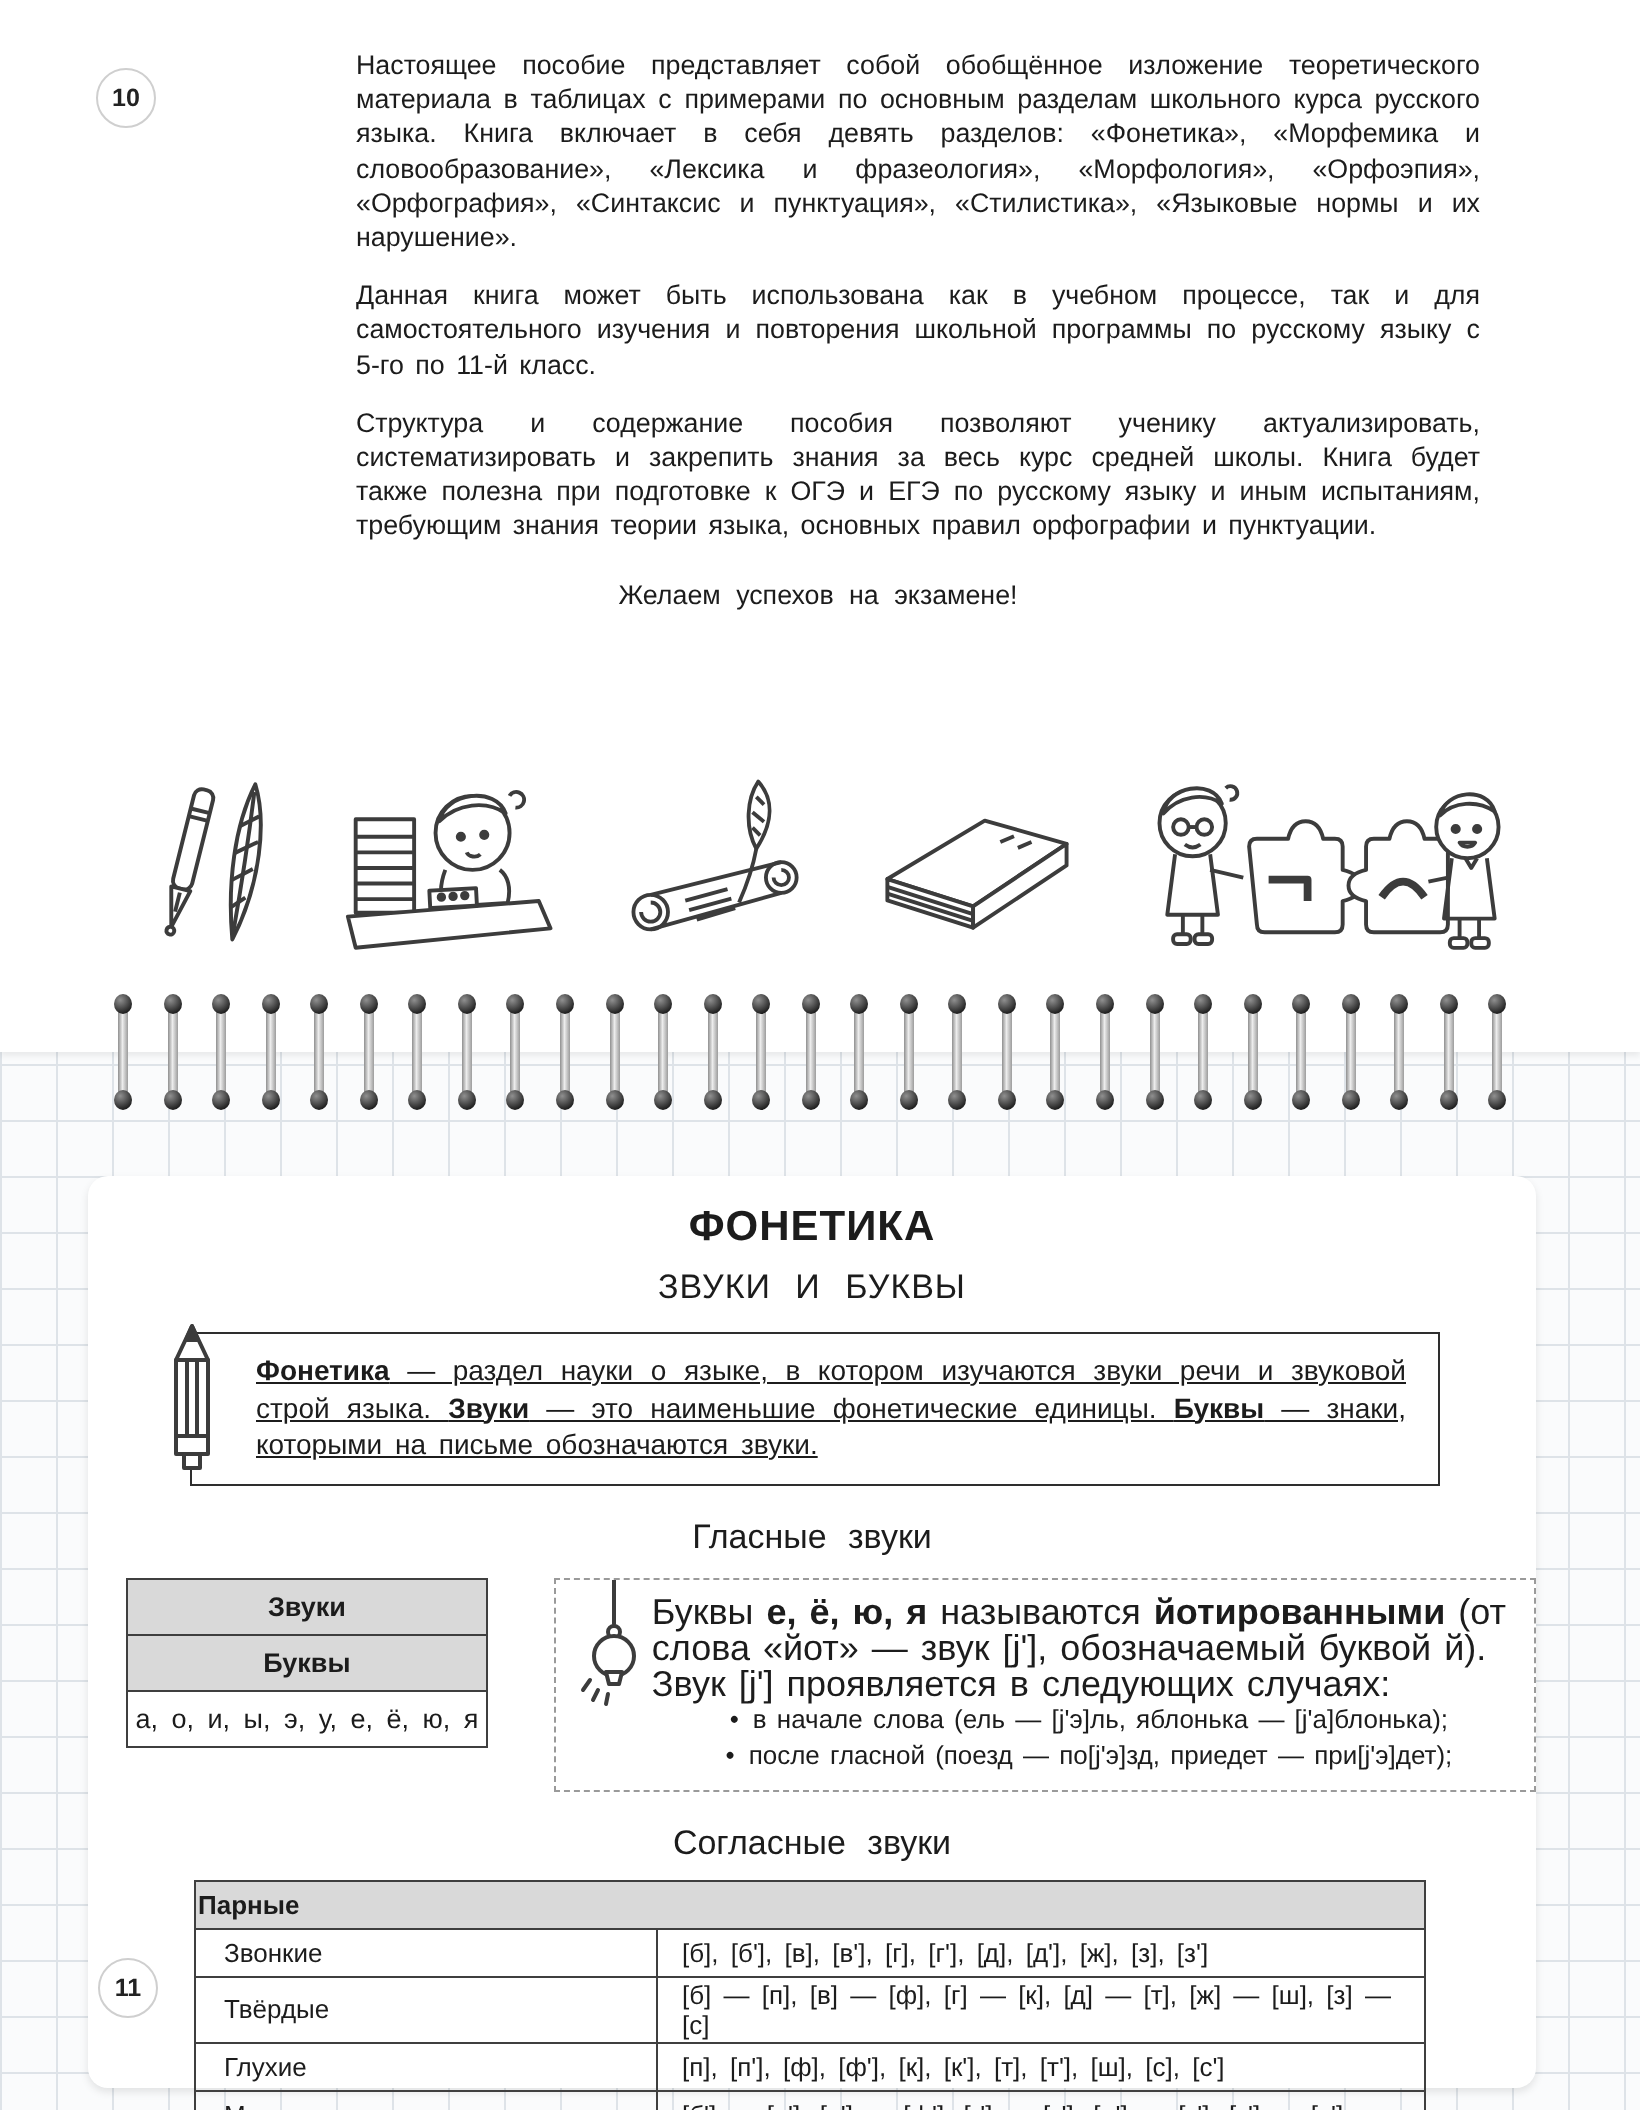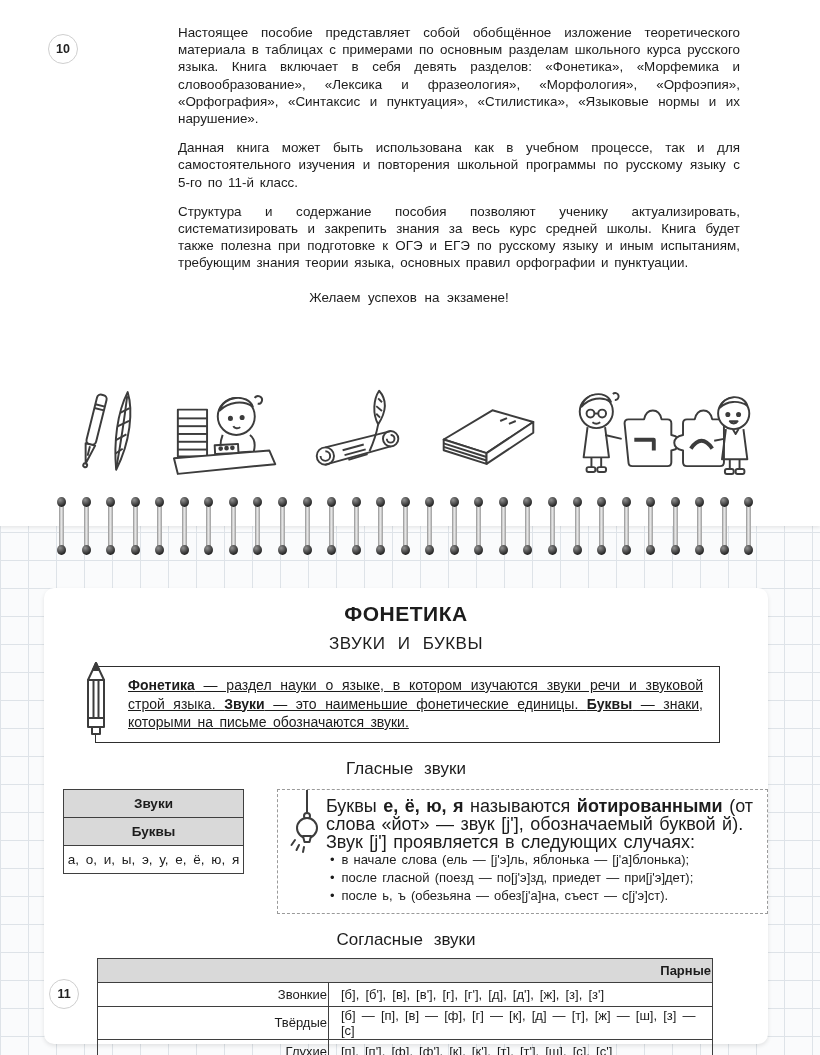--- a/index.html
+++ b/index.html
@@ -101,29 +101,29 @@
   .vowels-table td{
     border:1px solid #3f3f3f;text-align:center;height:25px;word-spacing:3px;
   }
   .tbl-head{background:#d9d9d9;font-weight:bold;}
   .note-box{
     position:relative;margin-left:33px;width:455px;min-height:88px;
     border:1px dashed #9a9a9a;
     padding:7px 8px 8px 48px;
   }
   .note-text{font-size:18px;line-height:18px;word-spacing:1.5px;}
-  .note-list{margin:0;padding:0 0 0 4px;list-style:none;}
+  .note-list{margin:0;padding:0 0 0 4px;list-style:none;text-align:center;}
   .note-list li{font-size:13px;line-height:18px;word-spacing:1.5px;}
   .note-list li::before{content:"•";margin-right:7px;}
   .bulb-wrap{position:absolute;left:12px;top:0;width:32px;height:66px;}
   .consonants-table{margin:8px 0 0 53px;width:616px;font-size:13px;}
   .consonants-table td{border:1px solid #3f3f3f;height:21px;word-spacing:2.5px;}
-  .consonants-table td.lbl{width:215px;padding-left:14px;text-align:right;}
+  .consonants-table td.lbl{width:215px;padding-left:14px;}
   .consonants-table td.val{padding-left:12px;}
-  .consonants-table td.tbl-head{text-align:right;}
+  .consonants-table td.tbl-head{text-align:left;}
   b{font-weight:bold;}
 </style>
 </head>
 <body>
 
 <div class="canvas">
 
   <div class="page-top">
     <div class="text-col">
       <p>Настоящее пособие представляет собой обобщённое изложение теоретического материала в таблицах с примерами по основным разделам школьного курса русского языка. Книга включает в себя девять разделов: «Фонетика», «Морфемика и словообразование», «Лексика и фразеология», «Морфология», «Орфоэпия», «Орфография», «Синтаксис и пунктуация», «Стилистика», «Языковые нормы и их нарушение».</p>
@@ -331,21 +331,20 @@
               <line x1="14" y1="57" x2="13" y2="62"></line>
             </g>
           </svg>
         </span>
         <div class="note-text">
           <span>Буквы </span><b>е, ё, ю, я</b><span> называются </span><b>йотированными</b><span> (от слова «йот» — звук [j'], обозначаемый буквой й). Звук [j'] проявляется в следующих случаях:</span>
         </div>
         <ul class="note-list">
           <li>в начале слова (ель — [j'э]ль, яблонька — [j'а]блонька);</li>
           <li>после гласной (поезд — по[j'э]зд, приедет — при[j'э]дет);</li>
-          <li>после ь, ъ (обезьяна — обез[j'а]на, съест — с[j'э]ст).</li>
         </ul>
       </div>
     </div>
 
     <div class="sub-heading">Согласные звуки</div>
 
     <table class="consonants-table">
       <tbody>
         <tr>
             <td class="tbl-head" colspan="2">Парные</td>

